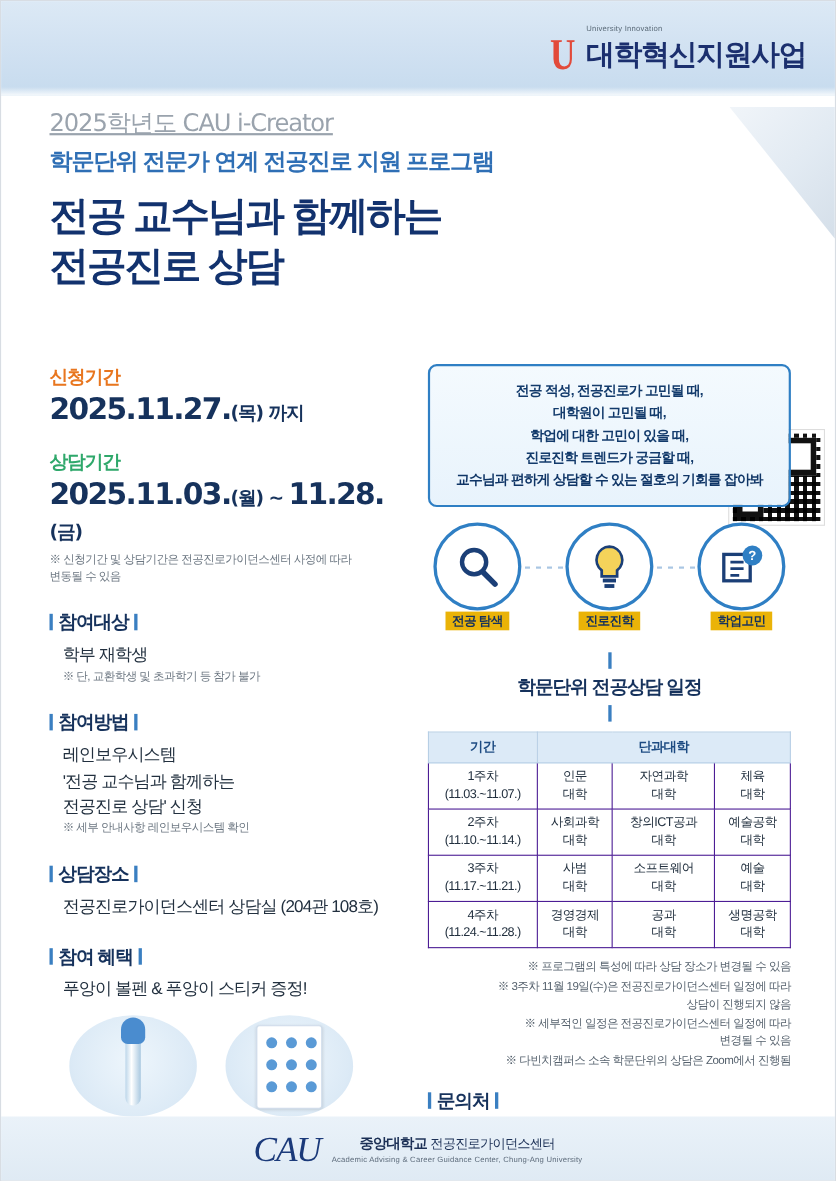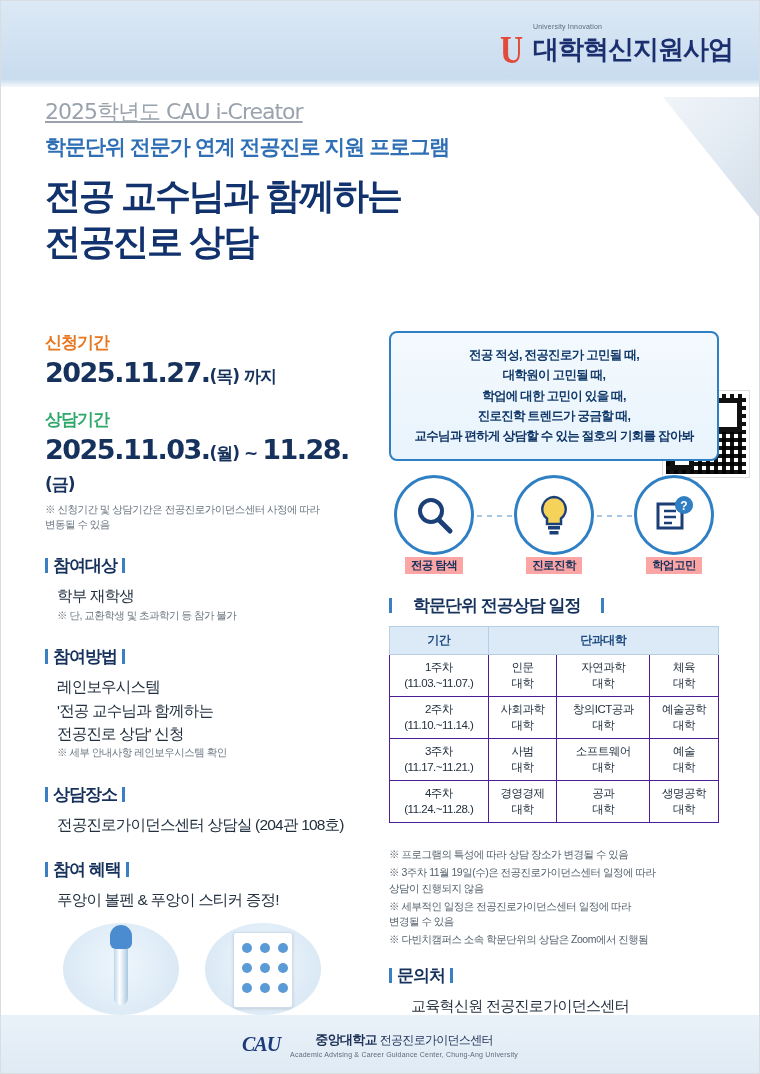--- a/index.html
+++ b/index.html
@@ -140,53 +140,53 @@
     content:""; position:absolute; top:40px; left:48px; right:48px; height:2px;
     background: repeating-linear-gradient(90deg,#a9c6e3 0 5px, transparent 5px 10px);
   }
   .circ { width: 90px; text-align: center; position: relative; z-index: 1;}
   .circ .ring {
     width: 80px; height: 80px; border-radius: 50%; border: 3px solid #2f7fc4;
     background: #fff; margin: 0 auto; display:flex; align-items:center; justify-content:center;
     position: relative;
   }
   .circ .cap {
-    margin-top: -12px; display:inline-block; background:#fca5a5; padding: 1px 6px;
+    margin-top: -12px; display:inline-block; background:#eab308; padding: 1px 6px;
     font-size: 11.5px; color: #16325c; font-weight: bold; letter-spacing:-0.6px;
   }
 
   .sched-head {
     margin-top: 20px; font-size: 17px; color: #16325c; font-weight: bold; letter-spacing:-1px;
-    display:flex; align-items:center; gap:21px;
+    display:flex; align-items:center; gap:5px;flex-direction:column;
   }
   table.sched { width: 100%; border-collapse: collapse; margin-top: 9px; }
   table.sched th {
     background: #dceaf7; color: #1d4b82; font-size: 12px; font-weight: bold;
     border: 1px solid #b7cfe5; padding: 5px 2px; letter-spacing:-0.5px;
   }
   table.sched td {
     border: 1px solid #4c1d95; padding: 5px 2px; text-align: center;
     font-size: 11.5px; color: #22303f; line-height: 1.35; letter-spacing:-0.5px;
   }
   table.sched td.wk { width: 30%; }
-  .tnotes { margin-top: 24px; }
+  .tnotes { margin-top: 10px; text-align: right; }
   .tnote { font-size: 10.5px; color: #55616d; line-height: 1.5; letter-spacing:-0.5px; margin-bottom: 2px;}
   .contact-head {
     margin-top: 16px; font-size: 17px; color: #16325c; font-weight: bold; letter-spacing:-1px;
     display:flex; align-items:center; gap:5px;
   }
   .contact-body { margin-top: 7px; margin-left: 22px; font-size: 15px; color: #22303f; line-height:1.55; letter-spacing:-0.7px;}
 
   
   .footer {
     position: absolute; bottom: 0; left: 0; right: 0; height: 58px;
     background: linear-gradient(180deg,#eaf2f9 0%, #dfeaf4 100%);
     display: flex; align-items: center; justify-content: center; gap: 10px;
   }
-  .cau-logo { font-family: "Liberation Serif", serif; font-size: 20px; color: #1b3a7a; font-style: italic; font-weight: bold; letter-spacing:-1px;}
+  .cau-logo { font-family: "Liberation Serif", serif; font-size: 32px; color: #1b3a7a; font-style: italic; font-weight: normal; letter-spacing:-1px;}
   .f-text-main { font-size: 13px; color: #1b2f55; font-weight: bold; letter-spacing:-0.7px;text-align:center;}
   .f-text-main .thin { font-weight: normal; font-size: 12px; }
   .f-text-sub { font-size: 7px; color: #5d6b7b; margin-top: 2px; letter-spacing:0.2px;}
 </style>
 </head>
 <body>
 
 <div class="poster">
 
   <div class="header-band"></div>

